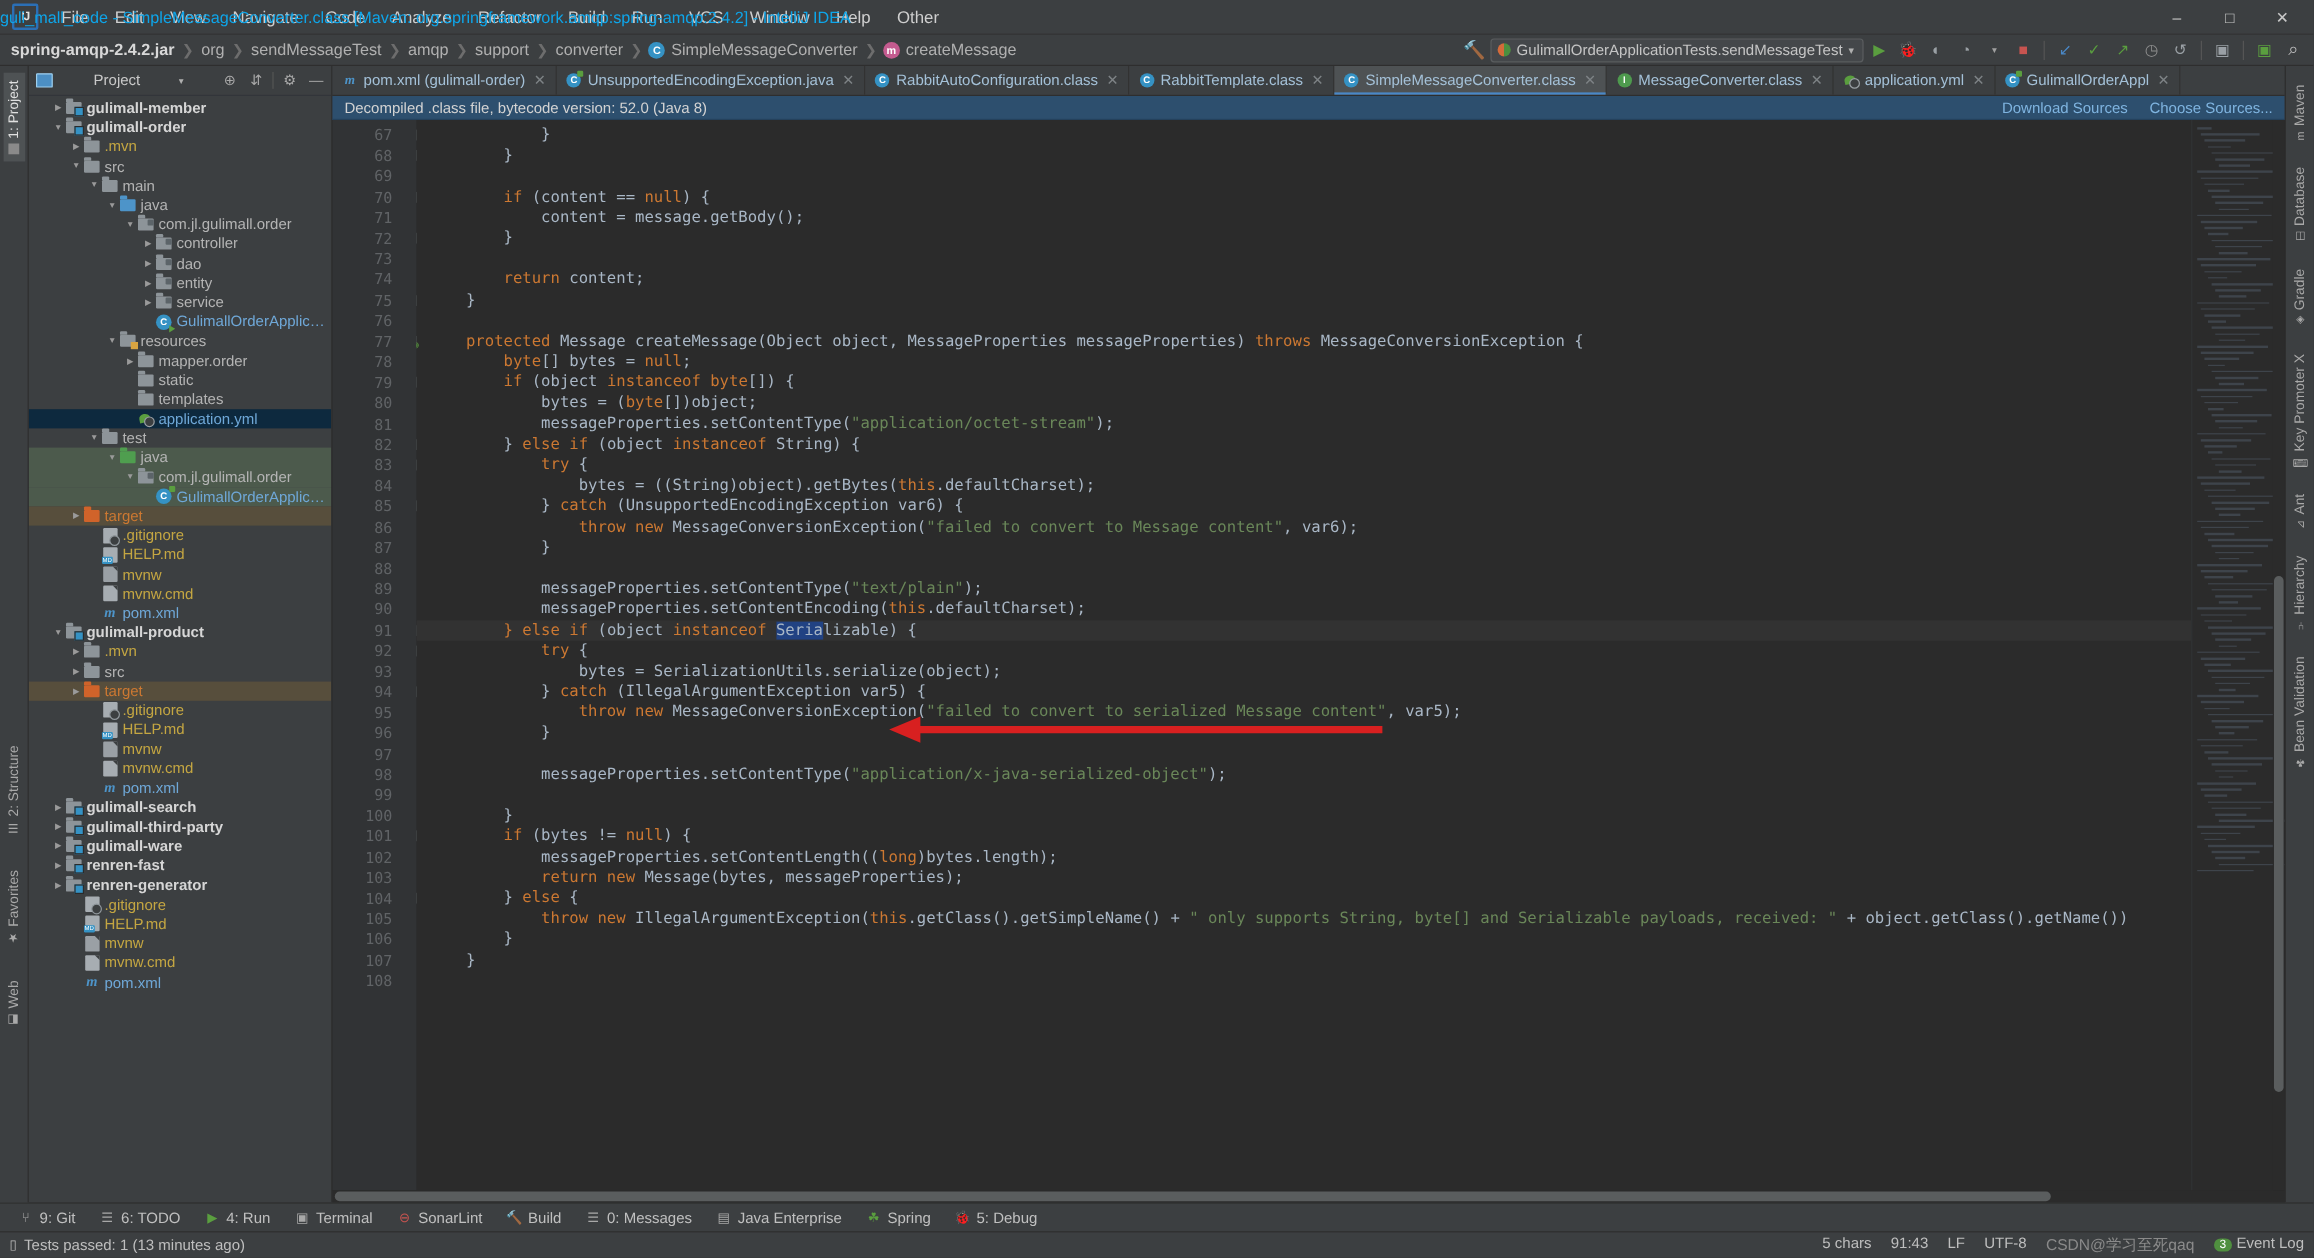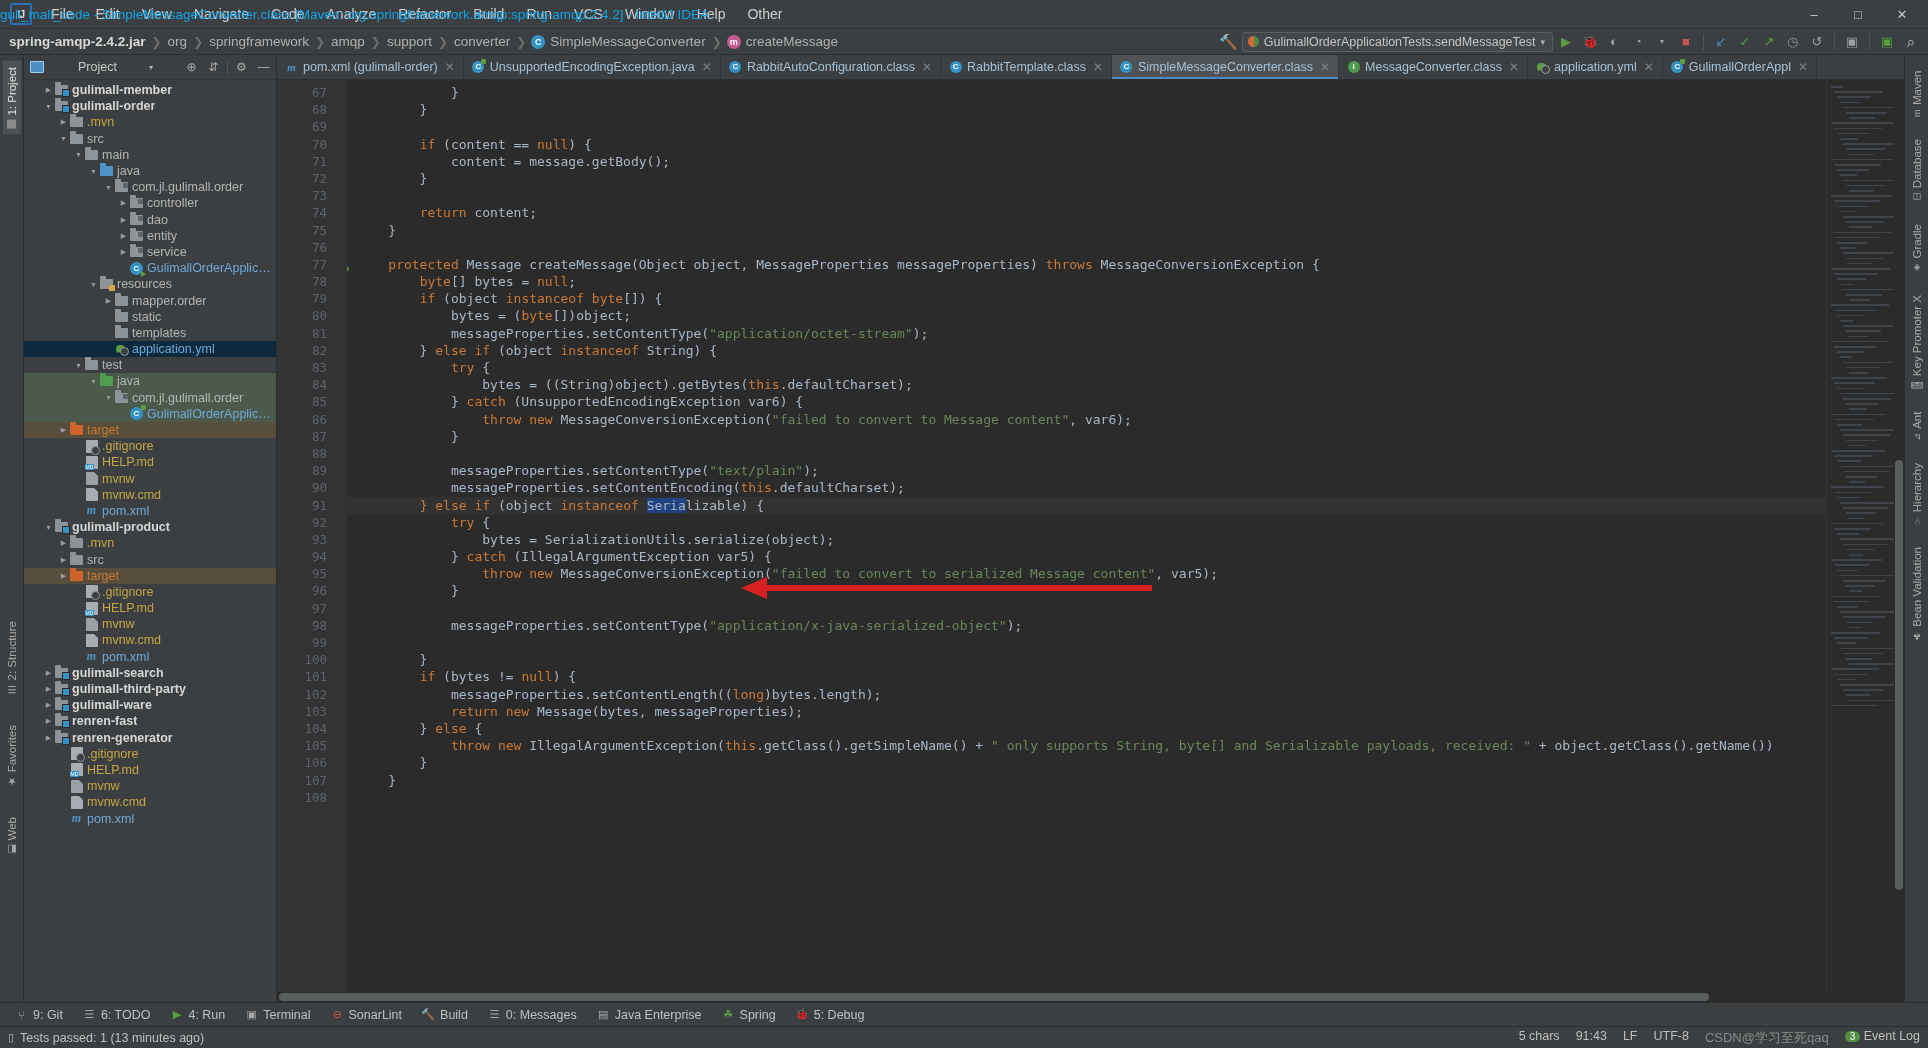--- a/index.html
+++ b/index.html
@@ -334,21 +334,21 @@
       <div class="win-btn">□</div>
       <div class="win-btn close">✕</div>
     </div>
   </div>
 
   <div class="navbar">
     <span class="crumb bold">spring-amqp-2.4.2.jar</span>
     <span class="crumb-sep">❯</span>
     <span class="crumb">org</span>
     <span class="crumb-sep">❯</span>
-    <span class="crumb">springframework</span>
+    <span class="crumb">sendMessageTest</span>
     <span class="crumb-sep">❯</span>
     <span class="crumb">amqp</span>
     <span class="crumb-sep">❯</span>
     <span class="crumb">support</span>
     <span class="crumb-sep">❯</span>
     <span class="crumb">converter</span>
     <span class="crumb-sep">❯</span>
     <span class="crumb-ico ico-class">C</span>
     <span class="crumb">SimpleMessageConverter</span>
     <span class="crumb-sep">❯</span>
@@ -794,20 +794,27 @@
           </div>
           <div class="tab">
             <span class="tab-ico">
               <span class="ti-circle ti-test">C</span>
             </span>
             <span>GulimallOrderAppl</span>
             <span class="x">✕</span>
           </div>
         </div>
 
+      <div class="notice-bar">
+        <span>Decompiled .class file, bytecode version: 52.0 (Java 8)</span>
+        <span class="right">
+          <span class="link">Download Sources</span>
+          <span class="link">Choose Sources...</span>
+        </span>
+      </div>
 
       <div class="code-wrap">
         <div class="gutter" id="gutter">
             <div class="gline">67<span class="fold">−</span></div>
             <div class="gline">68<span class="fold">−</span></div>
             <div class="gline">69</div>
             <div class="gline">70<span class="fold">−</span></div>
             <div class="gline">71</div>
             <div class="gline">72<span class="fold">−</span></div>
             <div class="gline">73</div>

